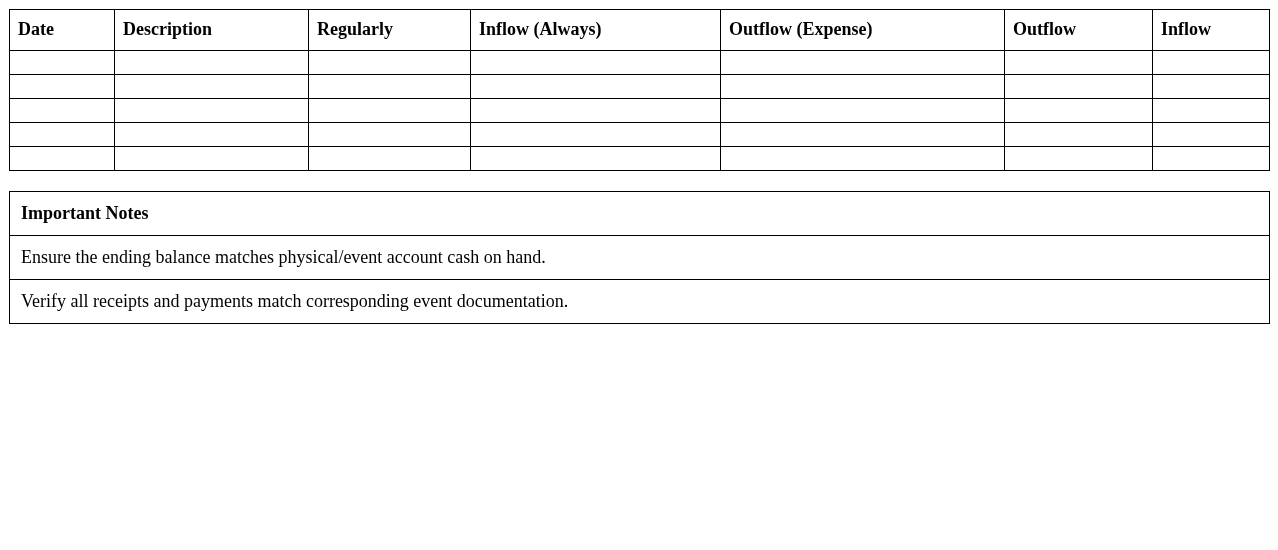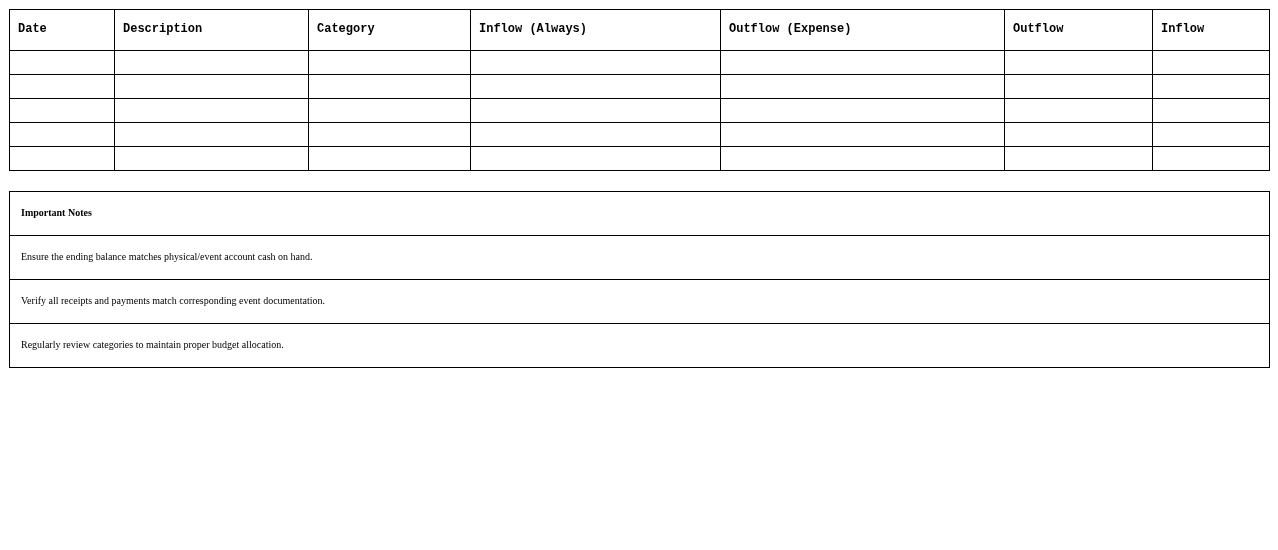--- a/index.html
+++ b/index.html
@@ -27,42 +27,41 @@
     width: 1260px;
     background: #ffffff;
   }
   table.ledger td, table.ledger th {
     border: 1px solid #000000;
     padding: 0;
   }
   table.ledger th {
     text-align: left;
     font-weight: bold;
-    font-size: 12px;
+    font-size: 18px;
     padding: 6px 8px 8px 8px;
     vertical-align: middle;
     height: 26px;
     line-height: 17px;
-    font-family: Liberation Mono, monospace;
   }
   table.ledger td.cell {
     height: 23px;
   }
   .spacer {
     height: 20px;
   }
   table.notes {
     border-collapse: collapse;
     table-layout: fixed;
     width: 1260px;
   }
   table.notes td {
     border: 1px solid #000000;
     padding: 7px 10px 8px 11px;
-    font-size: 10px;
+    font-size: 18px;
     line-height: 18px;
     vertical-align: middle;
     height: 28px;
   }
   table.notes td.notes-head {
     font-weight: bold;
   }
 </style>
 </head>
 <body>
@@ -76,21 +75,21 @@
       <col style="width:162px">
       <col style="width:250px">
       <col style="width:284px">
       <col style="width:148px">
       <col style="width:117px">
     </colgroup>
     <thead>
       <tr>
         <th>Date</th>
         <th>Description</th>
-        <th>Category</th>
+        <th>Regularly</th>
         <th>Inflow (Always)</th>
         <th>Outflow (Expense)</th>
         <th>Outflow</th>
         <th>Inflow</th>
       </tr>
     </thead>
     <tbody>
       <tr>
         <td class="cell"></td>
         <td class="cell"></td>
@@ -148,19 +147,16 @@
     <tbody>
       <tr>
         <td class="notes-head">Important Notes</td>
       </tr>
       <tr>
         <td>Ensure the ending balance matches physical/event account cash on hand.</td>
       </tr>
       <tr>
         <td>Verify all receipts and payments match corresponding event documentation.</td>
       </tr>
-      <tr>
-        <td>Regularly review categories to maintain proper budget allocation.</td>
-      </tr>
     </tbody>
   </table>
 
 </div>
 
 </body></html>

